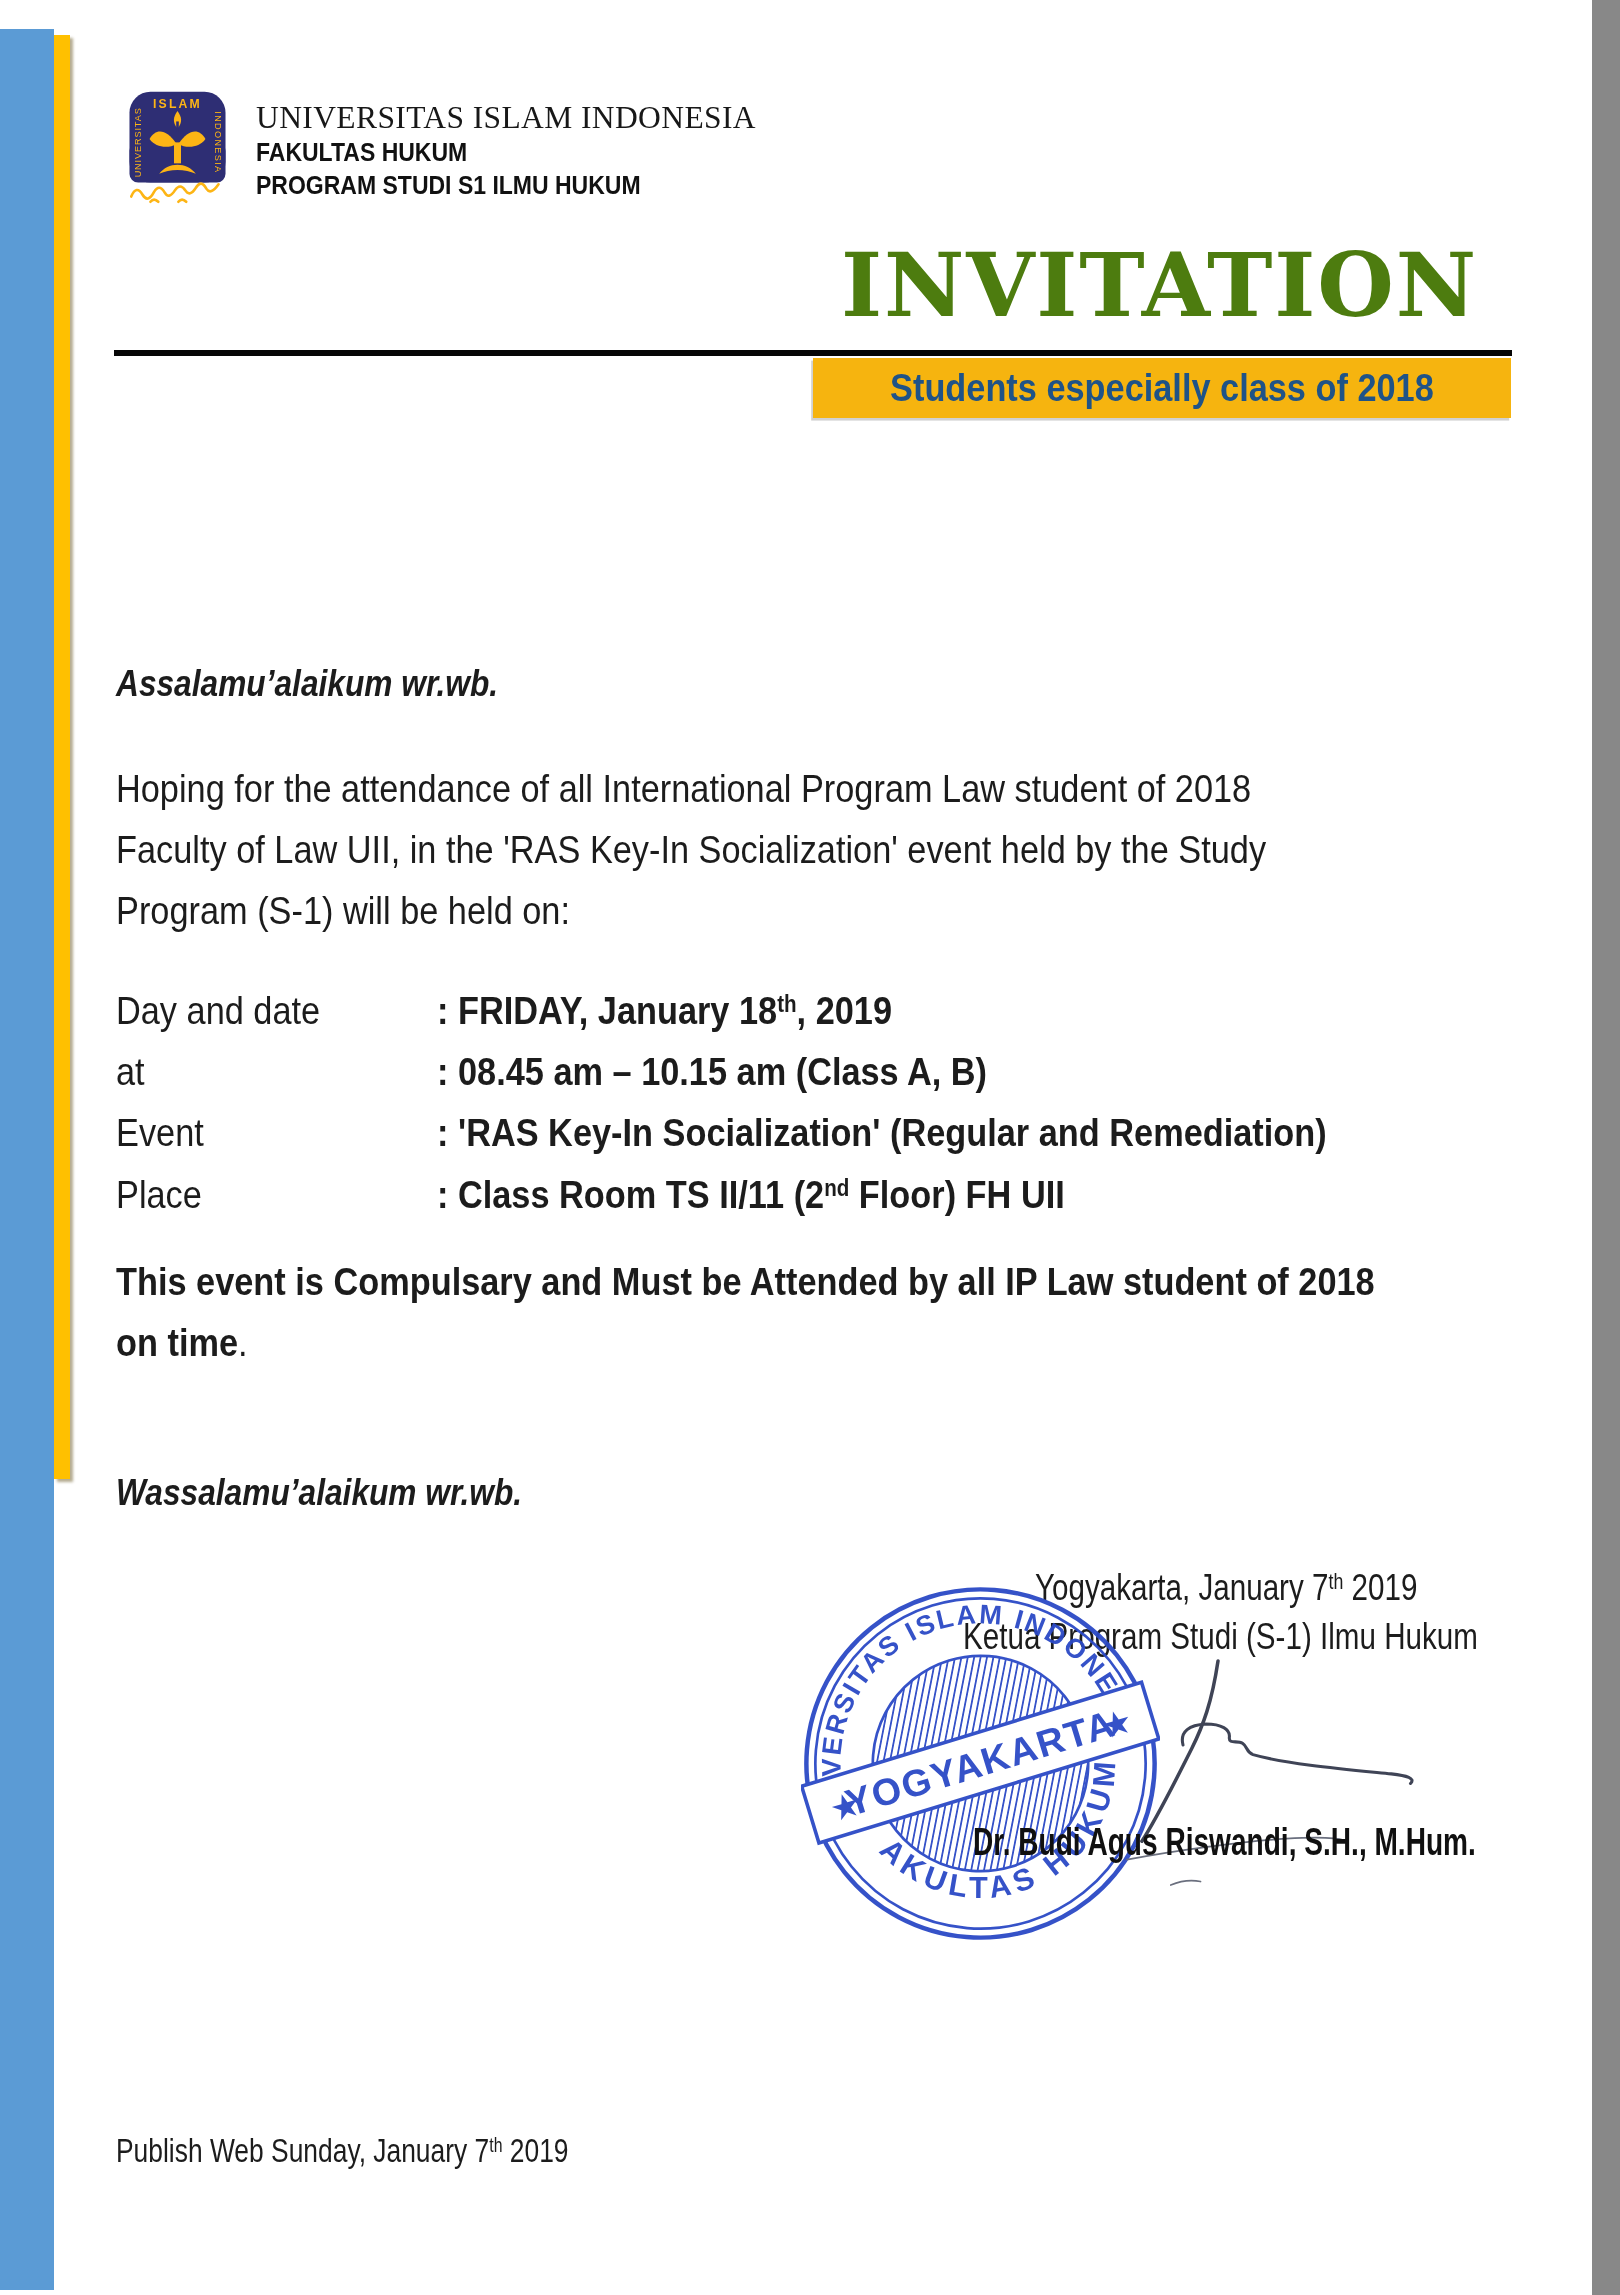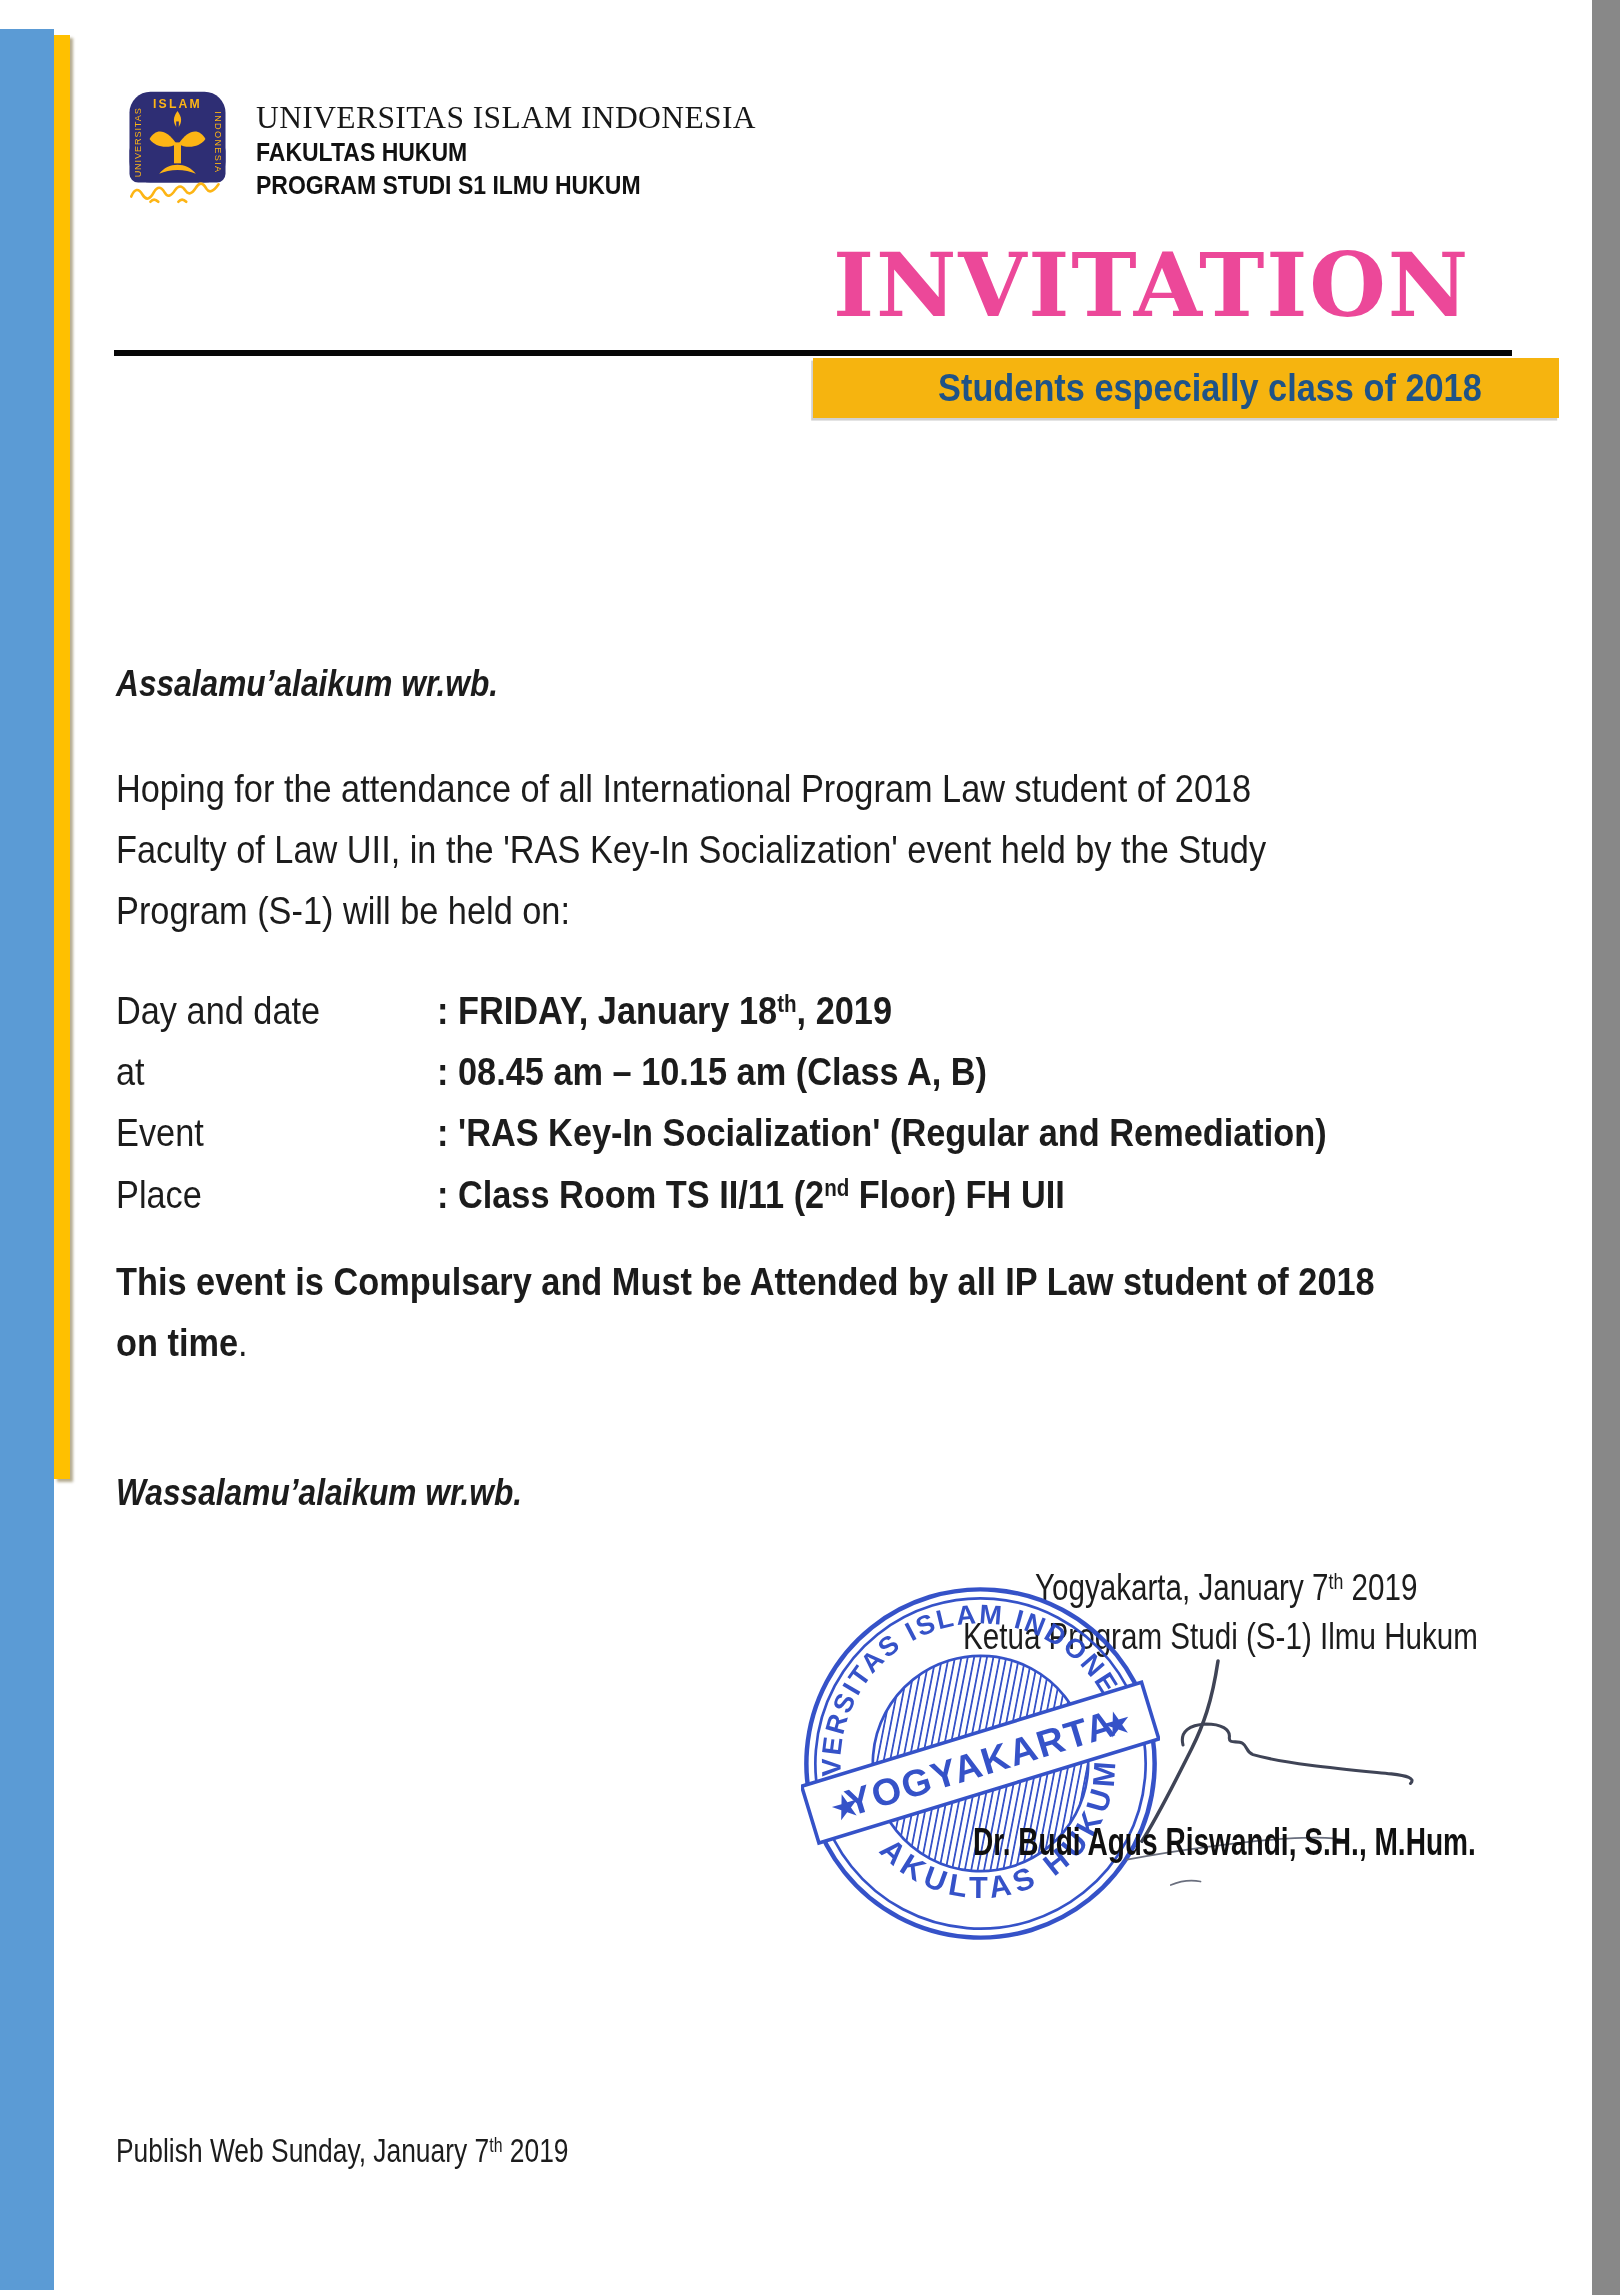--- a/index.html
+++ b/index.html
@@ -17,26 +17,26 @@
   .i{font-style:italic;}
   .sup{font-size:.60em;position:relative;top:-.5em;font-weight:inherit;}
 
   .side-bar{left:0;top:29px;width:54px;height:2261px;background:#5B9BD5;}
   .side-strip{left:54px;top:35px;width:15.8px;height:1444px;background:#FFC000;
               box-shadow:2.6px 2.6px 2.6px rgba(90,70,10,.45);}
 
   .hdr-uni{left:256px;top:100px;font-family:"Liberation Serif",serif;font-size:31.5px;letter-spacing:0.4px;color:#181818;}
   .hdr-sub{left:256px;font-size:25px;color:#111;}
 
-  .title{right:122px;top:233px;font-family:"DejaVu Serif",serif;font-weight:bold;
-         font-size:88px;letter-spacing:1.8px;color:#ec4899;white-space:nowrap;margin-left:8px;}
+  .title{right:114px;top:233px;font-family:"DejaVu Serif",serif;font-weight:bold;
+         font-size:88px;letter-spacing:1.8px;color:#4d7c0f;white-space:nowrap;margin-left:8px;}
   .rule{left:114px;top:350px;width:1398px;height:6.1px;background:#060606;}
   .ybox{left:813px;top:358px;width:698px;height:60px;background:#F6B40F;
         display:flex;align-items:center;justify-content:center;
-        box-shadow:-1.8px 2.6px 0 rgba(0,0,0,.18);padding-left:48px;}
+        box-shadow:-1.8px 2.6px 0 rgba(0,0,0,.18);}
   .ybox span{font-size:39px;font-weight:bold;color:#1F5387;}
 
   .bodyline{font-size:39px;}
   .greet{font-size:36px;font-style:italic;font-weight:bold;}
 
   .row{left:116px;width:1313px;height:54px;}
   .row .lab{position:absolute;left:0;top:0;font-size:39px;}
   .row .val{position:absolute;left:289px;top:0;font-size:39px;font-weight:bold;margin-left:32px;}
 
   .stamp{left:801px;top:1584px;opacity:.95;}

